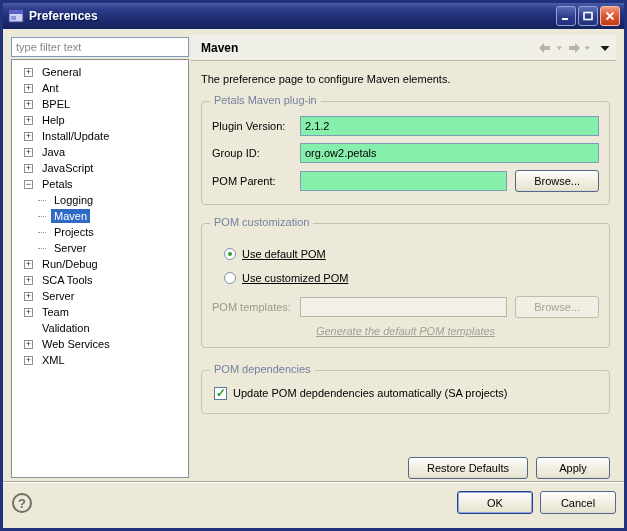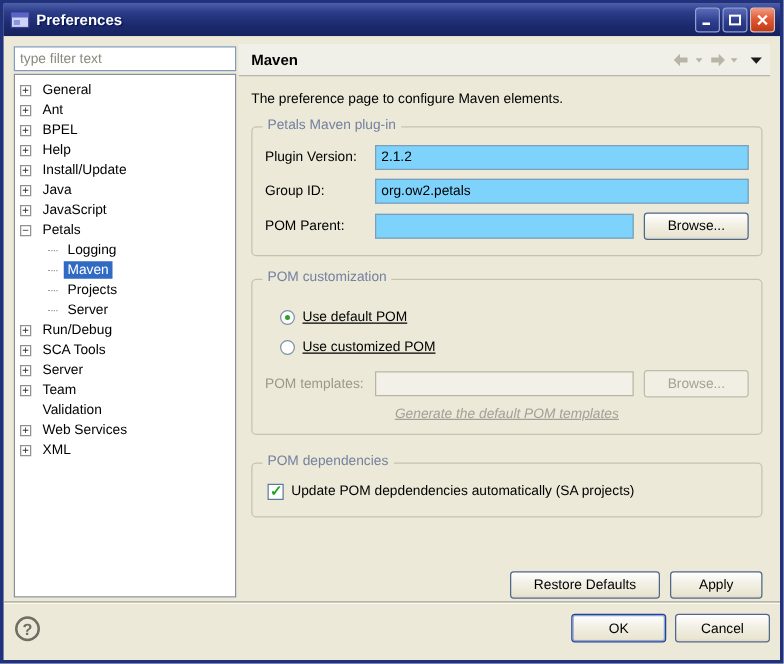--- a/index.html
+++ b/index.html
@@ -23,21 +23,21 @@
   
   .content { position:absolute; top:26px; left:0; right:0; bottom:0; background:#ECE9D8; }
 
   
   .filter-input { position:absolute; left:8px; top:8px; width:178px; height:20px;
                   border:1px solid #7F9DB9; background:#fff; padding:2px 4px;
                   font:11px "Liberation Sans",sans-serif; color:#000; }
   .filter-input::placeholder { color:#8a887d; }
   .tree-panel { position:absolute; left:8px; top:30px; width:178px; height:419px;
                 background:#fff; border:1px solid #8a8f98; overflow:hidden; padding-top:4px; }
-  .trow { display:flex; align-items:center; height:16px; padding-left:4px; white-space:nowrap; }
+  .trow { display:flex; align-items:center; height:16px; padding-left:12px; white-space:nowrap; }
   .trow.child { padding-left:26px; }
   .twisty { position:relative; width:9px; height:9px; border:1px solid #919191; background:#fff;
             margin-right:6px; flex:none; font-size:9px; line-height:7px; text-align:center; color:#333; }
   .twisty.plus::after  { content:"+"; position:absolute; left:0; right:0; top:0; }
   .twisty.minus::after { content:"\2212"; position:absolute; left:0; right:0; top:0; }
   .twisty.none { visibility:hidden; }
   .dash { width:8px; height:1px; border-top:1px dotted #9a9a9a; margin-right:5px; flex:none; }
   .tlabel { padding:1px 3px; }
   .tlabel.selected { background:#316AC5; color:#fff; }
 
@@ -52,21 +52,21 @@
   .desc { margin:12px 0 0 10px; }
 
   .group { position:relative; margin:16px 6px 0 10px; border:1px solid #c6c2b0; border-radius:4px;
            padding:14px 10px 10px 10px; }
   .group-title { position:absolute; top:-8px; left:8px; background:#ECE9D8; padding:0 4px;
                  color:#74819F; }
   .field-row { display:flex; align-items:center; margin-bottom:7px; }
   .field-row:last-child { margin-bottom:2px; }
   .flabel { width:88px; flex:none; }
   .flabel.disabled { color:#9b988c; }
-  .tfield { flex:1; height:20px; border:1px solid #7F9DB9; background:#7dd3fc; padding:2px 4px;
+  .tfield { flex:1; height:20px; border:1px solid #7F9DB9; background:#86efac; padding:2px 4px;
             font:11px "Liberation Sans",sans-serif; min-width:0; }
   .tfield[disabled] { background:#f2f0e7; border-color:#b8b5a8; color:#9a978c; }
 
   .btn { height:22px; min-width:74px; padding:0 18px; font:11px "Liberation Sans",sans-serif; color:#000;
          background:linear-gradient(180deg,#FFFFFF 0%,#F2F0E4 45%,#E9E5D2 90%,#DFDAC8 100%);
          border:1px solid #51678A; border-radius:3px; cursor:default; }
   .btn.browse { margin-left:8px; flex:none; }
   .btn[disabled] { background:#f1efe3; border-color:#c0bcab; color:#a5a294; }
   .btn.default { border:1px solid #27408F; box-shadow:inset 0 0 0 1px #8CA6D8; }
 

